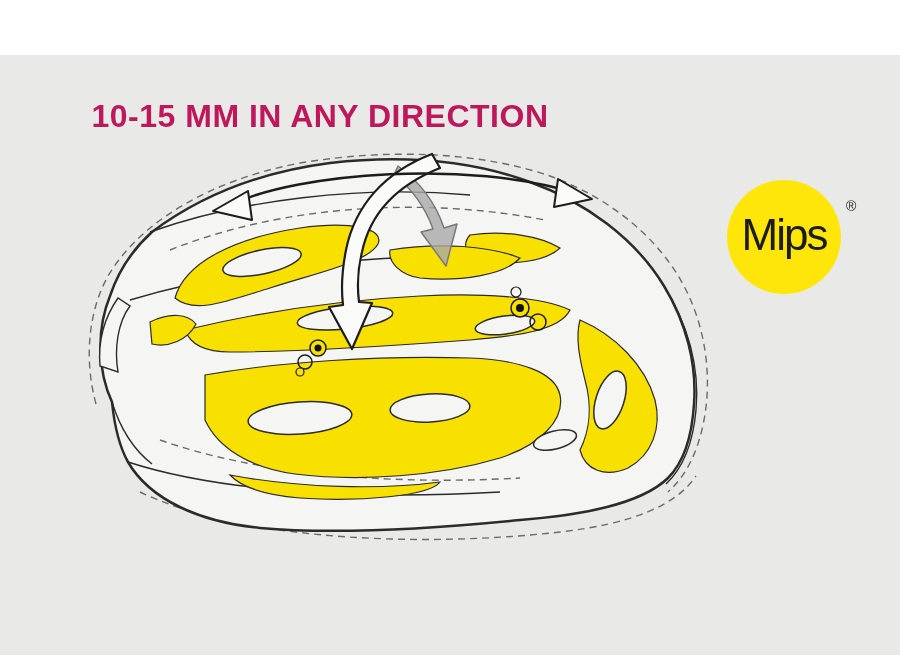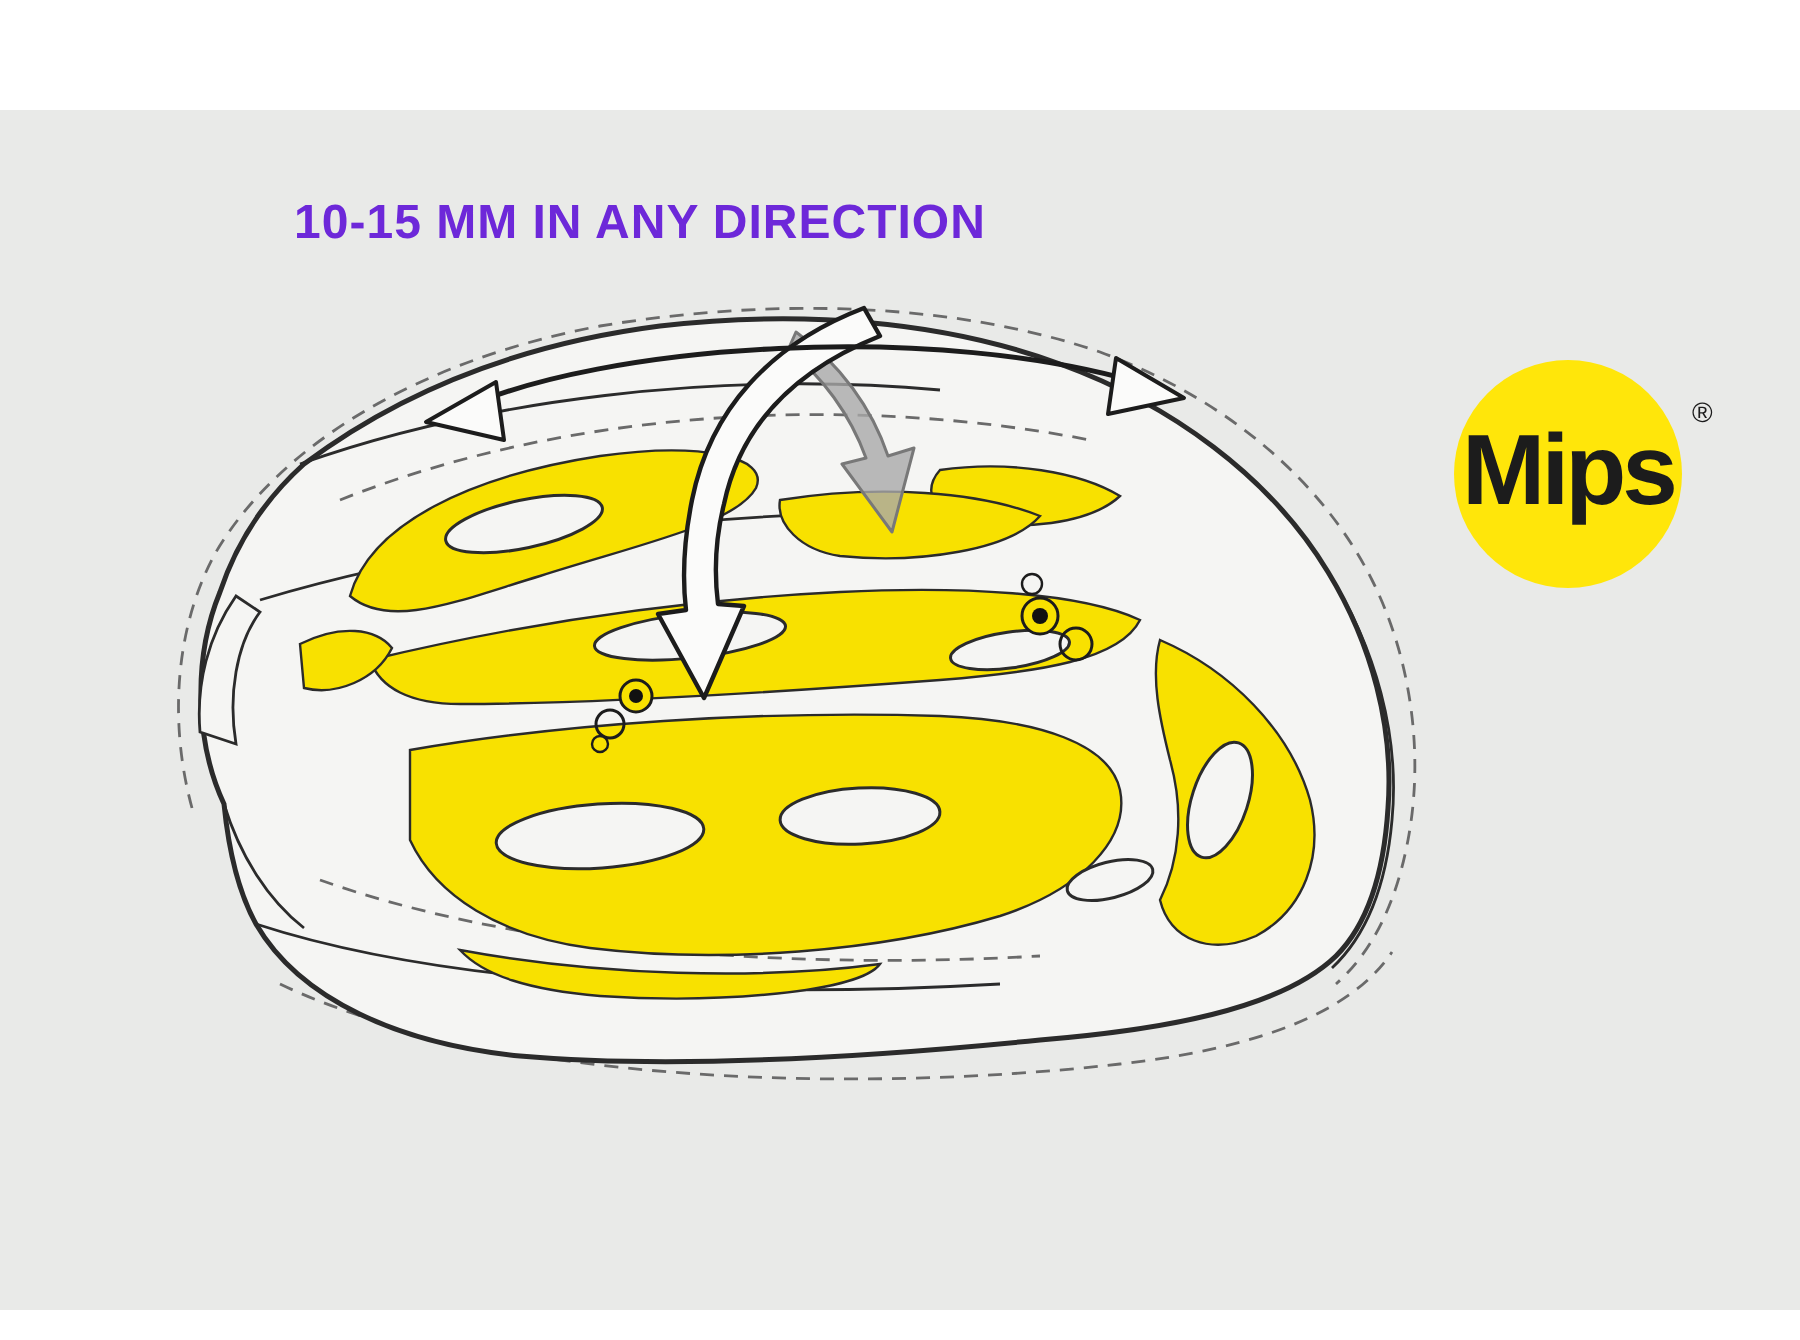--- a/index.html
+++ b/index.html
@@ -6,32 +6,32 @@
   body{
     width:900px;height:670px;position:relative;overflow:hidden;
     background:#ffffff;
     font-family:"Liberation Sans", sans-serif;
   }
   .stage{position:absolute;left:0;top:0;width:900px;height:670px;}
   .gray-bg{position:absolute;left:0;top:55px;width:900px;height:600px;background:#e9eae8;}
   .title{
     position:absolute;left:0;top:98px;width:640px;
     text-align:center;
-    font-size:24px;font-weight:600;color:#6d28d9;
+    font-size:32px;font-weight:600;color:#be185d;
     letter-spacing:0.5px;
   }
   .diagram-svg{position:absolute;left:0;top:0;width:900px;height:670px;}
   .logo-wrap{position:absolute;left:727px;top:180px;width:150px;height:120px;}
   .logo-circle{
     position:absolute;left:0;top:0;width:114px;height:114px;border-radius:50%;
     background:#ffe60a;
     display:flex;align-items:center;justify-content:center;
   }
   .logo-text{
-    font-size:50px;font-weight:700;color:#1c1c1c;
+    font-size:44px;font-weight:400;color:#1c1c1c;
     letter-spacing:-2px;
     transform:translateY(-2px);
     text-align:center;
   }
   .logo-reg{
     position:absolute;left:119px;top:18px;
     font-size:14px;color:#1c1c1c;font-weight:400;
   }
   .dash{fill:none;stroke:#6a6a6a;stroke-width:1.4;stroke-dasharray:7 5;}
   .line{fill:none;stroke:#2b2b2b;stroke-width:1.4;}

